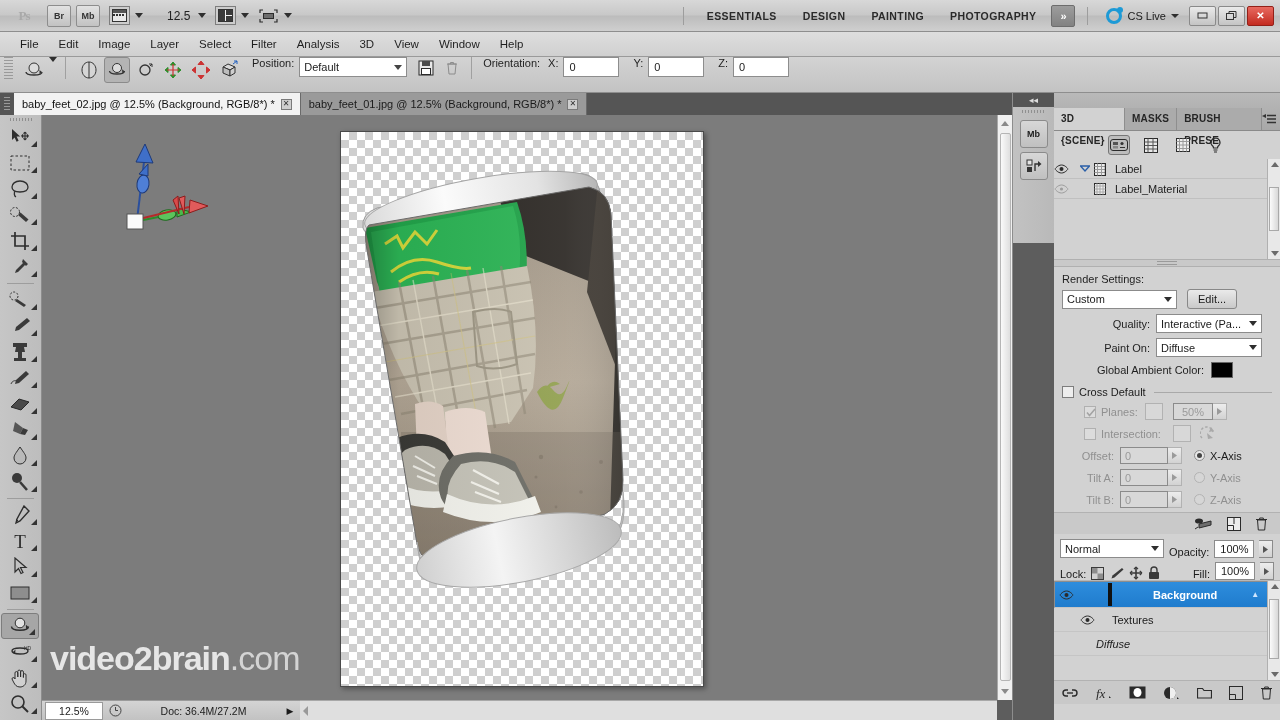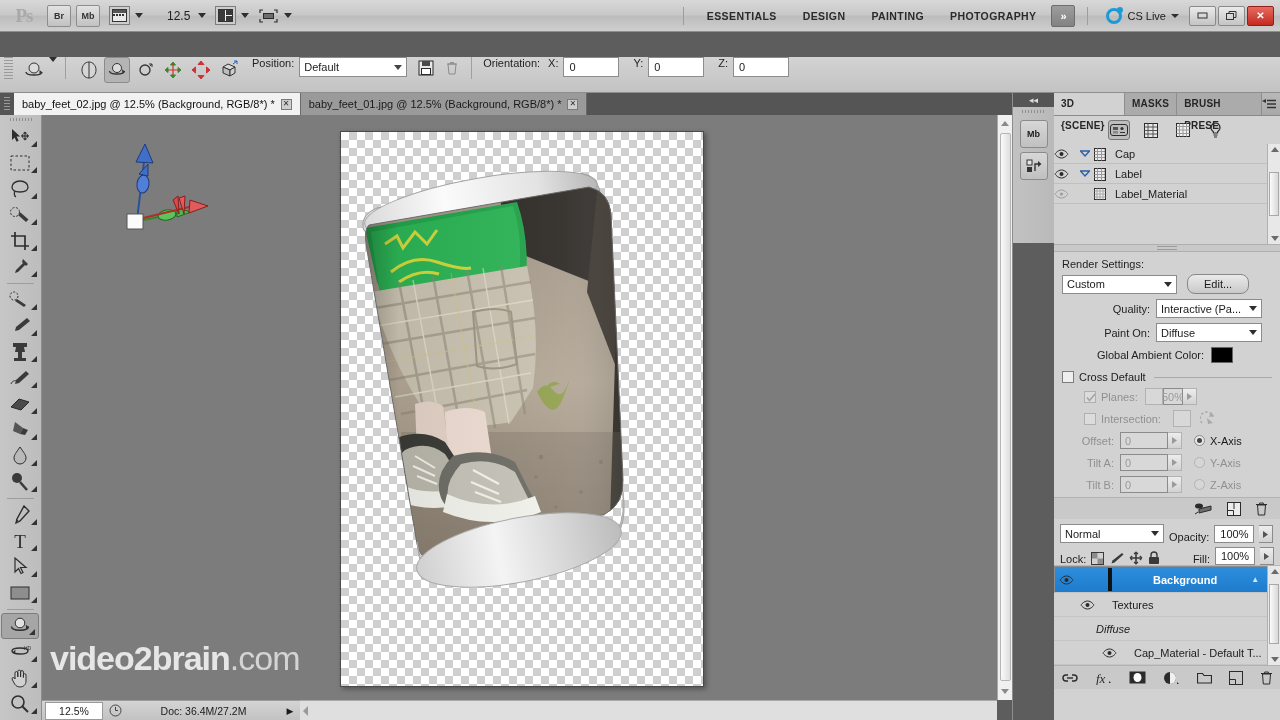--- a/index.html
+++ b/index.html
@@ -16,21 +16,21 @@
   
   .titlebar{
     position:absolute; left:0; top:0; width:1280px; height:32px;
     background:linear-gradient(180deg,#d8d8d8 0%,#c8c8c8 48%,#bcbcbc 52%,#cfcfcf 100%);
     border-bottom:1px solid #8e8e8e;
     display:flex; align-items:center;
   }
   .ps-logo{
     width:36px; height:26px; margin-left:6px;
     display:flex; align-items:center; justify-content:center;
-    font-weight:bold; font-size:19px; color:#a9a9a9;
+    font-weight:bold; font-size:13px; color:#a9a9a9;
     letter-spacing:-1px; font-family:"Liberation Serif",serif;
   }
   .tb-btn{
     width:24px;height:22px;margin-left:5px;
     background:linear-gradient(180deg,#e2e2e2,#c2c2c2);
     border:1px solid #8d8d8d; border-radius:2px;
     display:flex;align-items:center;justify-content:center;
     font-size:9px; font-weight:bold; color:#333;
   }
   .tb-icon-wrap{ display:flex; align-items:center; margin-left:9px; }
@@ -196,22 +196,22 @@
     font-size:9px;color:#3a3a3a; background:#555;color:#ddd;}
   .strip-dots{ height:9px;background:repeating-linear-gradient(90deg,#8f8f8f 0 1px,transparent 1px 3px) center/24px 3px no-repeat;}
   .strip-btn{ width:28px;height:28px;margin:4px auto 0;
     background:linear-gradient(180deg,#d7d7d7,#c0c0c0);border:1px solid #8b8b8b;border-radius:3px;
     display:flex;align-items:center;justify-content:center;font-size:9px;font-weight:bold;}
   .strip-fade{ position:absolute;left:0;top:150px;width:42px;height:477px;background:#5d5d5d;}
 
   .panel-col{ position:absolute; left:1054px; top:93px; width:226px; height:627px; background:#d2d2d2;}
 
   
-  .ptabs{ height:23px; background:linear-gradient(180deg,#b9b9b9,#a8a8a8);
-    display:flex;border-bottom:1px solid #8a8a8a;}
+  .ptabs{ height:38px; background:linear-gradient(180deg,#b9b9b9,#a8a8a8);
+    display:flex;align-items:flex-end; border-bottom:1px solid #8a8a8a;}
   .ptab{ height:22px;line-height:22px;padding:0 7px;font-size:10px;font-weight:bold;
     color:#262626; background:#ababab; border-right:1px solid #8e8e8e; letter-spacing:.2px;}
   .ptab.active{ background:#d2d2d2; }
   .pmenu{ margin-left:auto;margin-right:4px;display:flex;align-items:center;height:22px;
     font-size:11px;color:#333;}
   .p3d-toolrow{ height:28px;display:flex;align-items:center;justify-content:center;gap:10px;
     background:#d2d2d2;}
   .p3dbtn{ width:22px;height:20px;display:flex;align-items:center;justify-content:center;}
   .p3dbtn.active{ border:1px solid #777;border-radius:3px;background:#bdbdbd;}
   .scenelist{ position:relative; background:#d2d2d2; }
@@ -232,21 +232,21 @@
     background-image:repeating-linear-gradient(180deg,#9a9a9a 0 1px,transparent 1px 3px);
     background-size:20px 5px; background-repeat:no-repeat; background-position:center;}
 
   .render-pane{ background:#d2d2d2; padding:6px 8px 4px 8px; position:relative;}
   .render-pane .lbl2{ font-size:11px;color:#1f1f1f;}
   .row{ display:flex;align-items:center; margin-top:5px;}
   .row .rlab{ font-size:11px;color:#1f1f1f;text-align:right;}
   .drop{ height:19px;border:1px solid #8b8b8b;background:#fff;
     display:flex;align-items:center;padding:0 4px;font-size:11px;overflow:hidden;white-space:nowrap;}
   .drop .caret{ margin-left:auto;}
-  .btn3d{ height:20px;padding:0 16px;border:1px solid #888;border-radius:8px;
+  .btn3d{ height:20px;padding:0 10px;border:1px solid #888;border-radius:3px;
     background:linear-gradient(180deg,#eaeaea,#c9c9c9);font-size:11px;
     display:flex;align-items:center;justify-content:center;}
   .cbox{ width:12px;height:12px;border:1px solid #7d7d7d;background:#eee;display:inline-block;}
   .swatchbox{ width:22px;height:16px;background:#000;border:1px solid #666;}
   .dim{ color:#909090;}
   .spin{ width:14px;height:17px;border:1px solid #8b8b8b;border-left:none;background:linear-gradient(180deg,#ededed,#d2d2d2);
     display:flex;align-items:center;justify-content:center;}
   .numf{ height:17px;border:1px solid #8b8b8b;background:#fff;font-size:11px;
     display:flex;align-items:center;padding:0 4px;}
   .numf.dimf{ background:#d8d8d8;color:#9a9a9a;}
@@ -352,20 +352,33 @@
             <svg width="11" height="10" viewBox="0 0 11 10">
               <rect x="0.5" y="2.5" width="7" height="6" fill="none" stroke="#333"></rect>
               <path d="M3 2.5V0.5h7v6H8" fill="none" stroke="#333"></path>
             </svg>
           </div>
         <div class="wbtn close">✕</div>
       </div>
     </div>
   </div>
 
+  <div class="menubar">
+    <div class="menu-item">File</div>
+    <div class="menu-item">Edit</div>
+    <div class="menu-item">Image</div>
+    <div class="menu-item">Layer</div>
+    <div class="menu-item">Select</div>
+    <div class="menu-item">Filter</div>
+    <div class="menu-item">Analysis</div>
+    <div class="menu-item">3D</div>
+    <div class="menu-item">View</div>
+    <div class="menu-item">Window</div>
+    <div class="menu-item">Help</div>
+  </div>
 
   <div class="optionsbar">
     <div class="grip"></div>
     <div class="optbtn" style="margin-left:8px">
       <svg width="22" height="20" viewBox="0 0 22 20">
           <ellipse cx="11" cy="8" rx="5" ry="5" fill="#dcdcdc" stroke="#333"></ellipse>
           <path d="M3 12c0 4 16 4 16 0" fill="none" stroke="#333" stroke-width="1.4"></path>
           <path d="M19 12l-2.5-2 0 4z" fill="#333"></path>
         </svg>
     </div>
@@ -872,44 +885,20 @@
         </div>
         <div class="disc">
           <svg width="12" height="13" viewBox="0 0 12 13">
               <rect x="0.5" y="0.5" width="11" height="12" fill="#ececec" stroke="#2b2b2b"></rect>
               <g stroke="#9a9a9a">
                 <path d="M0.5 3.5h11M0.5 6.5h11M0.5 9.5h11M3.5 0.5v12M7.5 0.5v12"></path>
               </g>
               <path d="M11.5 0.5v12" stroke="#2b2b2b" stroke-width="1.4"></path>
             </svg>
         </div>
-        <div class="nm">Cap</div>
-        <div style="width:13px"></div>
-      </div>
-      <div class="srow">
-        <div class="eye">
-          <svg width="15" height="10" viewBox="0 0 15 10">
-              <path d="M1 5s2.6-4 6.5-4S14 5 14 5s-2.6 4-6.5 4S1 5 1 5z" fill="none" stroke="#2b2b2b"></path>
-              <circle cx="7.5" cy="5" r="2" fill="#2b2b2b"></circle>
-            </svg>
-        </div>
-        <div class="expand">
-          <svg width="10" height="7" viewBox="0 0 10 7">
-              <path d="M0.5 1L5 6 9.5 1z" fill="none" stroke="#2a5fa8" stroke-width="1.3"></path>
-            </svg>
-        </div>
-        <div class="disc">
-          <svg width="12" height="13" viewBox="0 0 12 13">
-              <rect x="0.5" y="0.5" width="11" height="12" fill="#ececec" stroke="#2b2b2b"></rect>
-              <g stroke="#9a9a9a">
-                <path d="M0.5 3.5h11M0.5 6.5h11M0.5 9.5h11M3.5 0.5v12M7.5 0.5v12"></path>
-              </g>
-              <path d="M11.5 0.5v12" stroke="#2b2b2b" stroke-width="1.4"></path>
-            </svg>
-        </div>
         <div class="nm">Label</div>
         <div style="width:13px"></div>
       </div>
       <div class="srow">
         <div class="eye">
           <svg width="15" height="10" viewBox="0 0 15 10">
               <path d="M1 5s2.6-4 6.5-4S14 5 14 5s-2.6 4-6.5 4S1 5 1 5z" fill="none" stroke="#9d9d9d"></path>
               <circle cx="7.5" cy="5" r="1.6" fill="#9d9d9d"></circle>
             </svg>
         </div>
@@ -969,21 +958,21 @@
         <span style="flex:1;height:1px;background:#a9a9a9;margin-left:8px"></span>
       </div>
       <div class="row" style="padding-left:22px">
         <span class="cbox" style="background:#dcdcdc;border-color:#b0b0b0;position:relative">
           <svg width="10" height="9" viewBox="0 0 10 9" style="position:absolute;left:1px;top:1px">
               <path d="M1 4.5l2.5 3L9 1" fill="none" stroke="#a3a3a3" stroke-width="1.5"></path>
             </svg>
         </span>
         <span class="dim" style="font-size:11px;margin-left:5px;width:40px">Planes:</span>
         <span style="width:18px;height:17px;border:1px solid #b2b2b2;background:#d8d8d8;margin-left:4px"></span>
-        <span class="numf dimf" style="width:20px;justify-content:center">50%</span>
+        <span class="numf dimf" style="width:40px;margin-left:10px;justify-content:center">50%</span>
         <span class="spin" style="border-color:#b2b2b2">
           <svg width="5" height="7" viewBox="0 0 5 7">
               <path d="M0 0l5 3.5L0 7z" fill="#9a9a9a"></path>
             </svg>
         </span>
       </div>
       <div class="row" style="padding-left:22px">
         <span class="cbox" style="background:#dcdcdc;border-color:#b0b0b0"></span>
         <span class="dim" style="font-size:11px;margin-left:5px;width:68px">Intersection:</span>
         <span style="width:18px;height:17px;border:1px solid #b2b2b2;background:#d8d8d8;margin-left:4px"></span>
@@ -1132,29 +1121,20 @@
             <svg width="15" height="10" viewBox="0 0 15 10">
                 <path d="M1 5s2.6-4 6.5-4S14 5 14 5s-2.6 4-6.5 4S1 5 1 5z" fill="none" stroke="#2b2b2b"></path>
                 <circle cx="7.5" cy="5" r="2" fill="#2b2b2b"></circle>
               </svg>
           </span>
           <span>Textures</span>
         </div>
         <div class="sub" style="padding-left:42px;font-style:italic">
           <span>Diffuse</span>
         </div>
-        <div class="sub" style="padding-left:48px">
-          <span style="width:24px;text-align:center">
-            <svg width="15" height="10" viewBox="0 0 15 10">
-                <path d="M1 5s2.6-4 6.5-4S14 5 14 5s-2.6 4-6.5 4S1 5 1 5z" fill="none" stroke="#2b2b2b"></path>
-                <circle cx="7.5" cy="5" r="2" fill="#2b2b2b"></circle>
-              </svg>
-          </span>
-          <span>Cap_Material - Default T...</span>
-        </div>
 
         <div class="lyr-scroll">
           <div style="position:absolute;left:3px;top:3px;width:0;height:0;border-left:4px solid transparent;border-right:4px solid transparent;border-bottom:5px solid #6a6a6a"></div>
           <div class="lyr-thumb"></div>
           <div style="position:absolute;left:3px;bottom:3px;width:0;height:0;border-left:4px solid transparent;border-right:4px solid transparent;border-top:5px solid #6a6a6a"></div>
         </div>
       </div>
 
       <div class="lyr-footer">
         <span>

